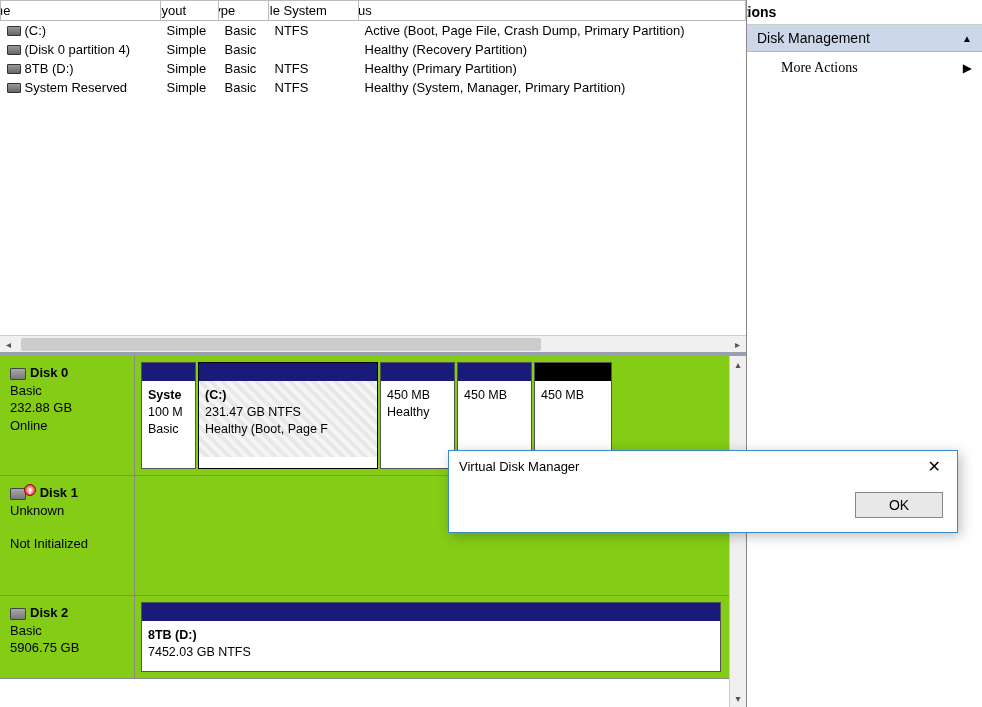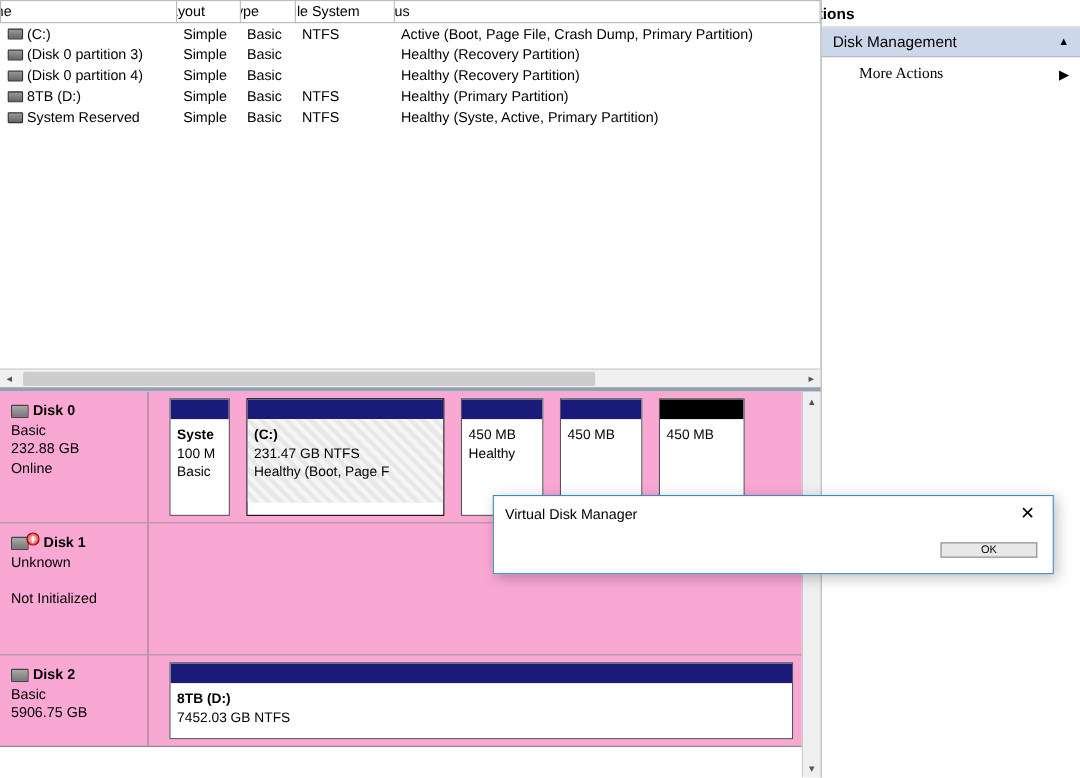--- a/index.html
+++ b/index.html
@@ -105,21 +105,21 @@
     overflow-y: auto;
     position: relative;
   }
   .disk-map-inner {
     padding-right: 17px;
   }
   .disk-row {
     display: flex;
     border-bottom: 1px solid #888;
     min-height: 120px;
-    background: #f9a8d4;
+    background: #84cc16;
   }
   .disk-row.short { min-height: 80px; }
   .disk-info {
     flex: 0 0 135px;
     border-right: 1px solid #888;
     padding: 8px 6px 6px 10px;
     line-height: 1.35;
   }
   .disk-info .name {
     font-weight: bold;
@@ -156,21 +156,20 @@
     padding: 6px;
     display: flex;
     gap: 0;
   }
   .part {
     border: 1px solid #555;
     background: #fff;
     margin-right: 2px;
     position: relative;
     overflow: hidden;
-    margin-left: 13px;
   }
   .part .stripe {
     height: 18px;
     background: #1a1a7a;
   }
   .part .stripe.black { background: #000; }
   .part .body {
     padding: 6px;
     height: 76px;
     font-size: 12.5px;
@@ -282,24 +281,24 @@
   }
   .dialog .erricon::before { transform: rotate(45deg); }
   .dialog .erricon::after { transform: rotate(-45deg); }
   .dialog .btnrow {
     display: flex;
     justify-content: flex-end;
     padding: 10px 14px 14px;
   }
   .dialog button.ok {
     width: 88px;
-    height: 14px;
+    height: 26px;
     background: #e8e8e8;
     border: 1px solid #888;
-    font-size: 10px;
+    font-size: 14px;
   }
   .chev-up { font-size: 10px; }
   .chev-right { font-size: 12px; }
 
   .thead-row th {
     overflow: hidden;
   }
 </style>
 </head>
 <body>
@@ -319,46 +318,39 @@
         </thead>
         <tbody>
           <tr>
             <td><span class="vol-icon"></span><span>(C:)</span></td>
             <td>Simple</td>
             <td>Basic</td>
             <td>NTFS</td>
             <td>Active (Boot, Page File, Crash Dump, Primary Partition)</td>
           </tr>
           <tr>
-            <td><span class="vol-icon"></span><span>(Disk 0 partition 3)</span></td>
-            <td>Simple</td>
-            <td>Basic</td>
-            <td></td>
-            <td>Healthy (Recovery Partition)</td>
-          </tr>
-          <tr>
             <td><span class="vol-icon"></span><span>(Disk 0 partition 4)</span></td>
             <td>Simple</td>
             <td>Basic</td>
             <td></td>
             <td>Healthy (Recovery Partition)</td>
           </tr>
           <tr>
             <td><span class="vol-icon"></span><span>8TB (D:)</span></td>
             <td>Simple</td>
             <td>Basic</td>
             <td>NTFS</td>
             <td>Healthy (Primary Partition)</td>
           </tr>
           <tr>
             <td><span class="vol-icon"></span><span>System Reserved</span></td>
             <td>Simple</td>
             <td>Basic</td>
             <td>NTFS</td>
-            <td>Healthy (Syste, Active, Primary Partition)</td>
+            <td>Healthy (System, Manager, Primary Partition)</td>
           </tr>
         </tbody>
       </table>
       <div class="hscroll">
         <span class="arrow">◂</span>
         <span class="thumb"></span>
         <span class="arrow" style="margin-left:auto">▸</span>
       </div>
     </div>
 

